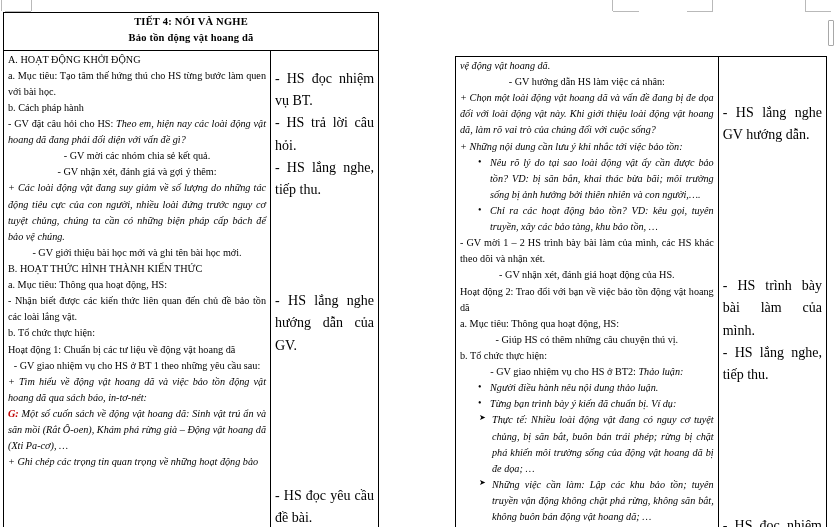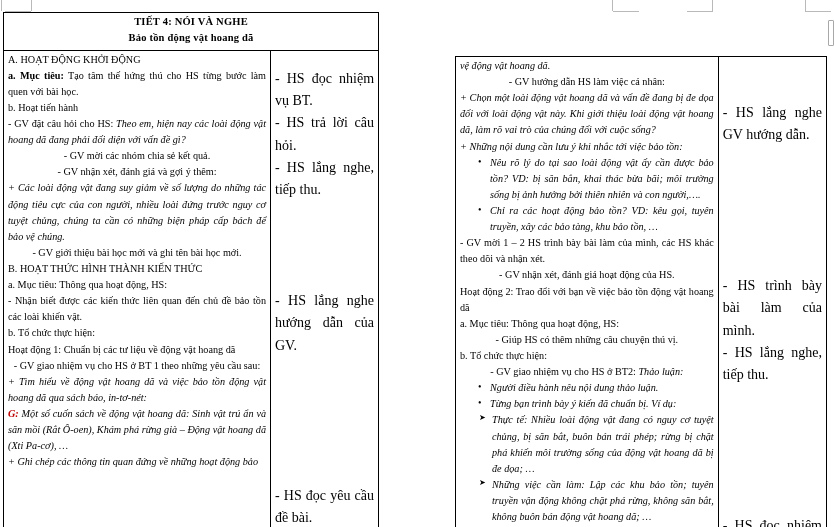--- a/index.html
+++ b/index.html
@@ -79,21 +79,21 @@
     font-size: 10.2px;
     line-height: 1.58;
     text-align: justify;
     text-justify: inter-word;
   }
   p.b      { font-weight: normal; }
   p.i      { font-style: italic; }
   p.nojust { text-align: center; }
 
   span.i  { font-style: italic; }
-  span.b  { font-weight: bold; }
+  span.b  { font-weight: normal; }
   span.red { color: #c00000; font-weight: bold; font-style: italic; }
 
   ul.bul {
     margin: 0;
     padding-left: 30px;
     list-style: none;
   }
   ul.bul > li {
     position: relative;
     font-size: 10.2px;
@@ -178,35 +178,35 @@
       <tr>
         <td class="hdr-cell" colspan="2">
           <div class="hdr-line">TIẾT 4: NÓI VÀ NGHE</div>
           <div class="hdr-line sub">Bảo tồn động vật hoang dã</div>
         </td>
       </tr>
       <tr>
         <td>
           <p class="b">A. HOẠT ĐỘNG KHỞI ĐỘNG</p>
           <p><span class="b">a. Mục tiêu:</span><span> Tạo tâm thế hứng thú cho HS từng bước làm quen với bài học.</span></p>
-          <p class="b">b. Hoạt tiến hành</p>
+          <p class="b">b. Cách pháp hành</p>
           <p><span>- GV đặt câu hỏi cho HS: </span><span class="i">Theo em, hiện nay các loài động vật hoang dã đang phải đối diện với vấn đề gì?</span></p>
           <p class="nojust">- GV mời các nhóm chia sẻ kết quả.</p>
           <p class="nojust">- GV nhận xét, đánh giá và gợi ý thêm:</p>
           <p class="i">+ Các loài động vật đang suy giảm về số lượng do những tác động tiêu cực của con người, nhiều loài đứng trước nguy cơ tuyệt chủng, chúng ta cần có những biện pháp cấp bách để bảo vệ chúng.</p>
           <p class="nojust">- GV giới thiệu bài học mới và ghi tên bài học mới.</p>
           <p class="b">B. HOẠT THỨC HÌNH THÀNH KIẾN THỨC</p>
           <p class="b">a. Mục tiêu: Thông qua hoạt động, HS:</p>
-          <p>- Nhận biết được các kiến thức liên quan đến chủ đề bảo tồn các loài khiến vật.</p>
+          <p>- Nhận biết được các kiến thức liên quan đến chủ đề bảo tồn các loài lắng vật.</p>
           <p class="b">b. Tổ chức thực hiện:</p>
           <p class="b">Hoạt động 1: Chuẩn bị các tư liệu về động vật hoang dã</p>
           <p class="nojust">- GV giao nhiệm vụ cho HS ở BT 1 theo những yêu cầu sau:</p>
           <p class="i">+ Tìm hiểu về động vật hoang dã và việc bảo tồn động vật hoang dã qua sách báo, in-tơ-nét:</p>
           <p><span class="red">G:</span><span class="i"> Một số cuốn sách về động vật hoang dã: Sinh vật trú ẩn và săn mồi (Rắt Ô-oen), Khám phá rừng già – Động vật hoang dã (Xti Pa-cơ), …</span></p>
-          <p class="i">+ Ghi chép các thông tin quan đứng về những hoạt động bảo</p>
+          <p class="i">+ Ghi chép các trọng tin quan trọng về những hoạt động bảo</p>
         </td>
         <td class="side">
           <div class="spacer-sm"></div>
           <p>- HS đọc nhiệm vụ BT.</p>
           <p>- HS trả lời câu hỏi.</p>
           <p>- HS lắng nghe, tiếp thu.</p>
           <div class="spacer-lg"></div>
           <p>- HS lắng nghe hướng dẫn của GV.</p>
           <div class="spacer-xl"></div>
           <p>- HS đọc yêu cầu đề bài.</p>

